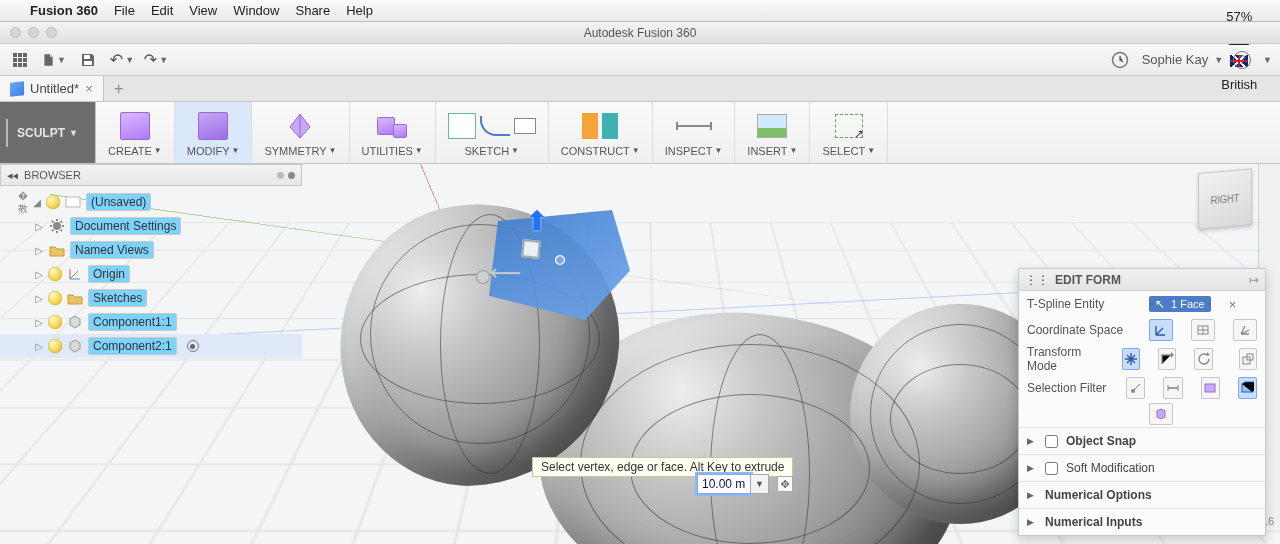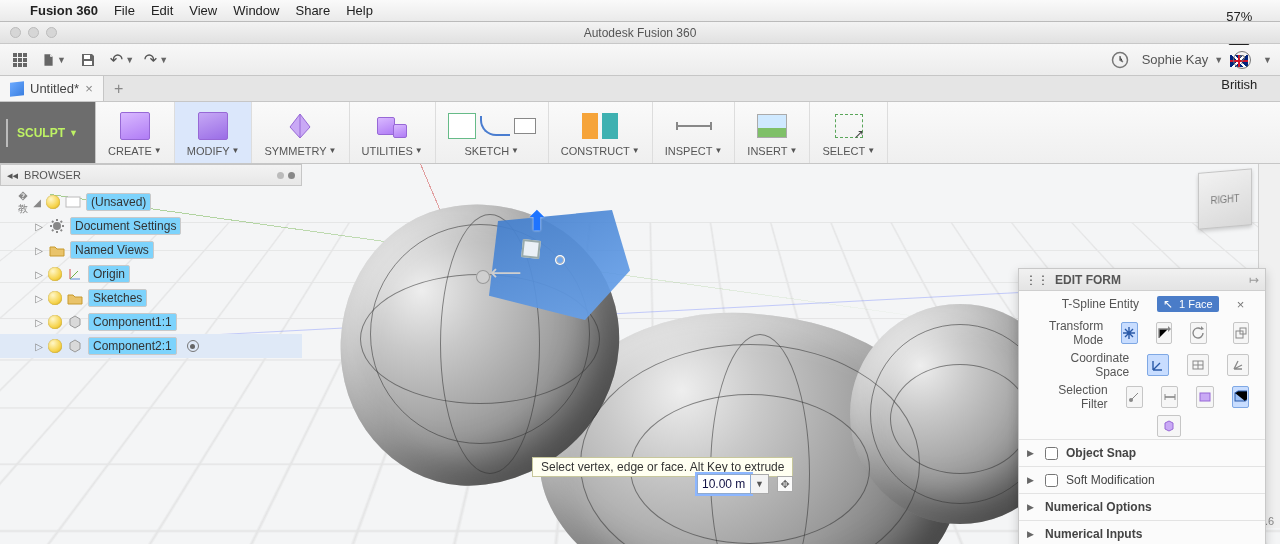--- a/index.html
+++ b/index.html
@@ -63,21 +63,21 @@
   .new-tab { width: 30px; display: flex; align-items: center; justify-content: center; color: #888; font-size: 16px; }
 
   
   .ribbon {
     height: 62px; background: linear-gradient(#fafafa,#efefef);
     border-bottom: 1px solid #c6c6c6; display: flex; align-items: stretch;
     position: relative; z-index: 3;
   }
   .ribbon .mode-btn {
     width: 96px; display: flex; align-items: center; justify-content: center;
-    color: #bef264; background: #6d6d6d; font-size: 12px; font-weight: 600;
+    color: #e5e5e5; background: #6d6d6d; font-size: 12px; font-weight: 600;
     border-right: 1px solid #c6c6c6; gap: 4px; position: relative;
   }
   .ribbon .mode-btn::before{
     content:""; position:absolute; left:6px; top:50%; transform:translateY(-50%);
     width:2px; height:28px; background:#bbb;
   }
   .ribbon-group {
     display: flex; flex-direction: column; align-items: center; justify-content: center;
     padding: 0 12px; border-right: 1px solid #ddd; font-size: 11px; color: #555;
   }
@@ -192,21 +192,21 @@
 
   
   .panel {
     position:absolute; right:14px; top:268px; width:248px;
     background:#fbfbfb; border:1px solid #c8c8c8; box-shadow:0 4px 10px rgba(0,0,0,.18);
     font-size:12px; color:#444; z-index:5;
   }
   .panel-title { height:22px; background:linear-gradient(#f1f1f1,#e4e4e4);
     border-bottom:1px solid #cfcfcf; display:flex; align-items:center; padding:0 6px; gap:6px; }
   .panel-title .end{margin-left:auto;color:#999;font-size:12px}
-  .prow { display:flex; align-items:center; min-height:26px; padding:2px 16px; gap:18px;text-align:right; }
+  .prow { display:flex; align-items:center; min-height:26px; padding:2px 8px; gap:18px; }
   .prow .lab { width:104px; color:#555; }
   .chip {
     display:inline-flex; align-items:center; gap:6px; background:#4a7cc8; color:#fff;
     padding:1px 6px; border-radius:2px; font-size:11px;
   }
   .chip .cur{font-size:12px}
   .chip-x{color:#777;font-size:13px}
   .opt { width:24px;height:22px;border:1px solid #c6c6c6;background:#f6f6f6;border-radius:2px;
     display:flex;align-items:center;justify-content:center;color:#6a6a6a;font-size:12px; }
   .opt.sel{ background:#c8ddff; border-color:#7fa8e4; color:#2a5aa8; }
@@ -609,20 +609,40 @@
   <div class="prow">
     <span class="lab">T-Spline Entity</span>
     <span class="chip">
       <span class="cur">↖</span>
       <span>1 Face</span>
     </span>
     <span class="chip-x">×</span>
   </div>
 
   <div class="prow">
+    <span class="lab">Coordinate Space</span>
+    <span class="opt sel">
+        <svg width="14" height="14" viewBox="0 0 14 14">
+          <path stroke="#2a5aa8" stroke-width="1.4" d="M2 12V3M2 12h9M2 12l7-7"></path>
+        </svg>
+      </span>
+    <span class="opt">
+        <svg width="14" height="14" viewBox="0 0 14 14">
+          <rect x="2" y="3" width="10" height="8" fill="none" stroke="#888"></rect>
+          <path stroke="#888" d="M2 7h10M7 3v8"></path>
+        </svg>
+      </span>
+    <span class="opt">
+        <svg width="14" height="14" viewBox="0 0 14 14">
+          <path stroke="#888" stroke-width="1.3" d="M3 11l4-8M3 11h8M3 11l8-4"></path>
+        </svg>
+      </span>
+  </div>
+
+  <div class="prow">
     <span class="lab">Transform Mode</span>
     <span class="opt sel">
         <svg width="14" height="14" viewBox="0 0 14 14">
           <path stroke="#2a5aa8" stroke-width="1.4" fill="none" d="M7 1v12M1 7h12M3 3l8 8M11 3l-8 8"></path>
         </svg>
       </span>
     <span class="opt">
         <svg width="14" height="14" viewBox="0 0 14 14">
           <path stroke="#888" stroke-width="1.4" d="M2 12V3h9"></path>
           <path fill="#888" d="M11 0l3 3-3 3z"></path>
@@ -631,40 +651,20 @@
     <span class="opt">
         <svg width="14" height="14" viewBox="0 0 14 14">
           <path fill="none" stroke="#888" stroke-width="1.4" d="M12 7a5 5 0 11-2-4"></path>
           <path fill="#888" d="M10 0l3 3-3 1z"></path>
         </svg>
       </span>
     <span class="opt" style="margin-left:8px">
         <svg width="14" height="14" viewBox="0 0 14 14">
           <rect x="2" y="5" width="7" height="7" fill="none" stroke="#888"></rect>
           <rect x="6" y="2" width="6" height="6" fill="none" stroke="#888"></rect>
-        </svg>
-      </span>
-  </div>
-
-  <div class="prow">
-    <span class="lab">Coordinate Space</span>
-    <span class="opt sel">
-        <svg width="14" height="14" viewBox="0 0 14 14">
-          <path stroke="#2a5aa8" stroke-width="1.4" d="M2 12V3M2 12h9M2 12l7-7"></path>
-        </svg>
-      </span>
-    <span class="opt">
-        <svg width="14" height="14" viewBox="0 0 14 14">
-          <rect x="2" y="3" width="10" height="8" fill="none" stroke="#888"></rect>
-          <path stroke="#888" d="M2 7h10M7 3v8"></path>
-        </svg>
-      </span>
-    <span class="opt">
-        <svg width="14" height="14" viewBox="0 0 14 14">
-          <path stroke="#888" stroke-width="1.3" d="M3 11l4-8M3 11h8M3 11l8-4"></path>
         </svg>
       </span>
   </div>
 
   <div class="prow">
     <span class="lab">Selection Filter</span>
     <span class="opt">
         <svg width="14" height="14" viewBox="0 0 14 14">
           <circle cx="4" cy="10" r="2" fill="#888"></circle>
           <path stroke="#888" d="M4 10L11 3"></path>

